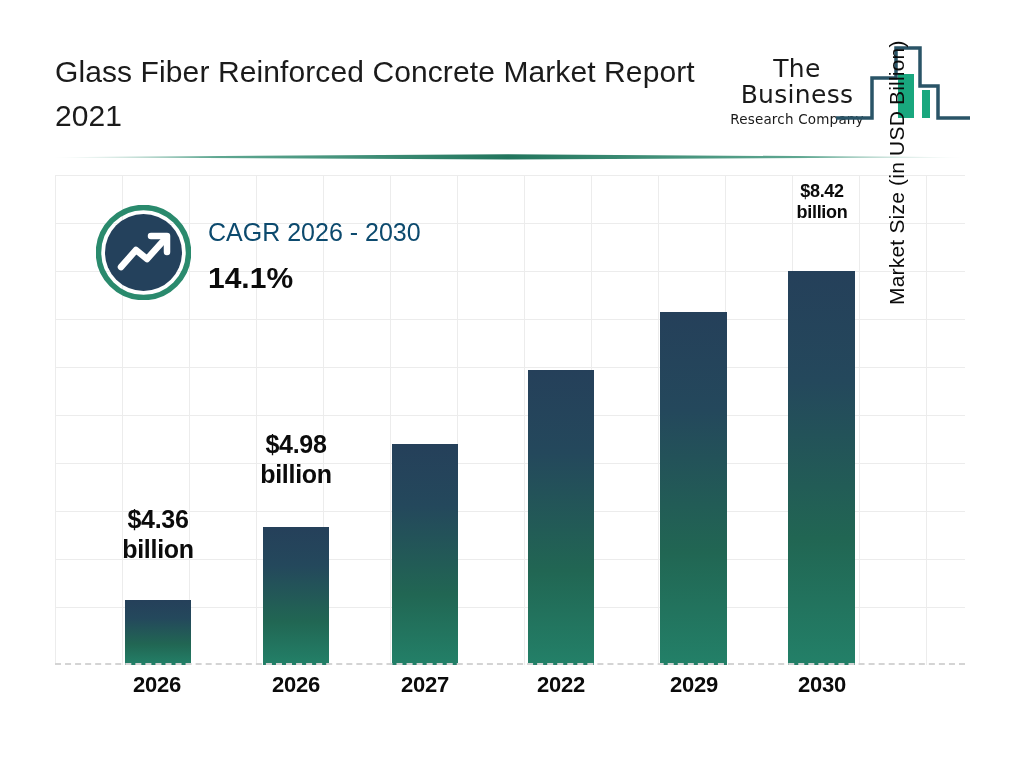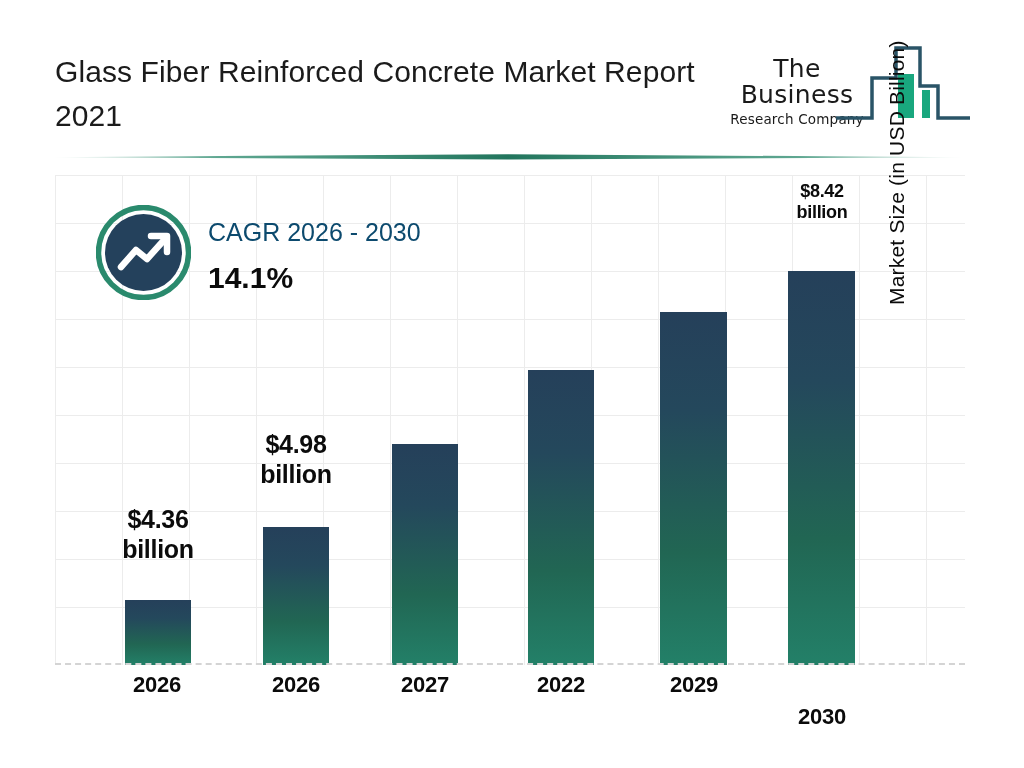--- a/index.html
+++ b/index.html
@@ -193,18 +193,18 @@
       <div id="cagr-value">14.1%</div>
     </div>
   </div>
 
   <div id="xaxis">
     <div class="xtick" style="left:52px;  width:100px;">2026</div>
     <div class="xtick" style="left:191px; width:100px;">2026</div>
     <div class="xtick" style="left:320px; width:100px;">2027</div>
     <div class="xtick" style="left:456px; width:100px;">2022</div>
     <div class="xtick" style="left:589px; width:100px;">2029</div>
-    <div class="xtick" style="left:717px; width:100px;margin-top:32px;">2030</div>
+    <div class="xtick" style="left:717px; width:100px;">2030</div>
   </div>
 
   <div id="yaxis-title">Market Size (in USD Billion)</div>
 
 </div>
 
 </body></html>

